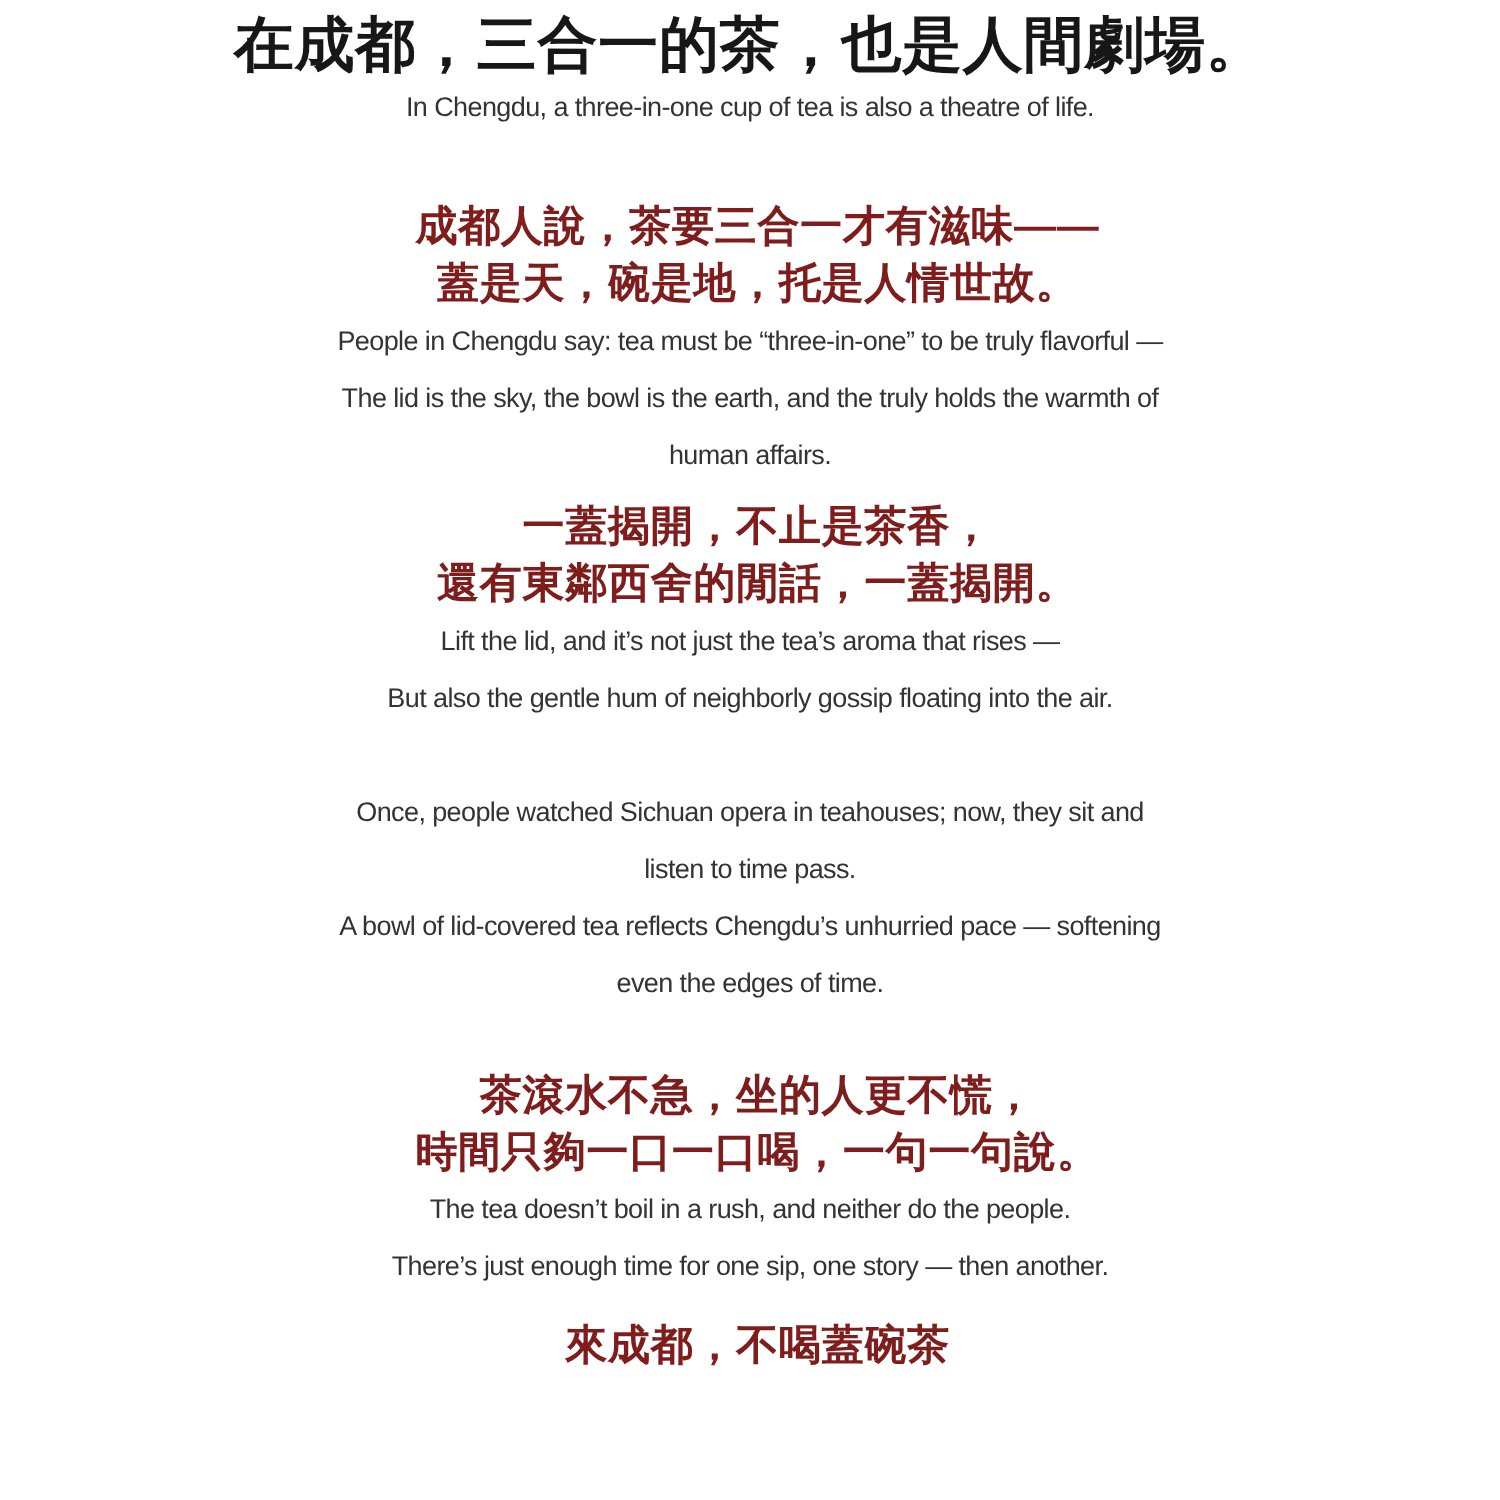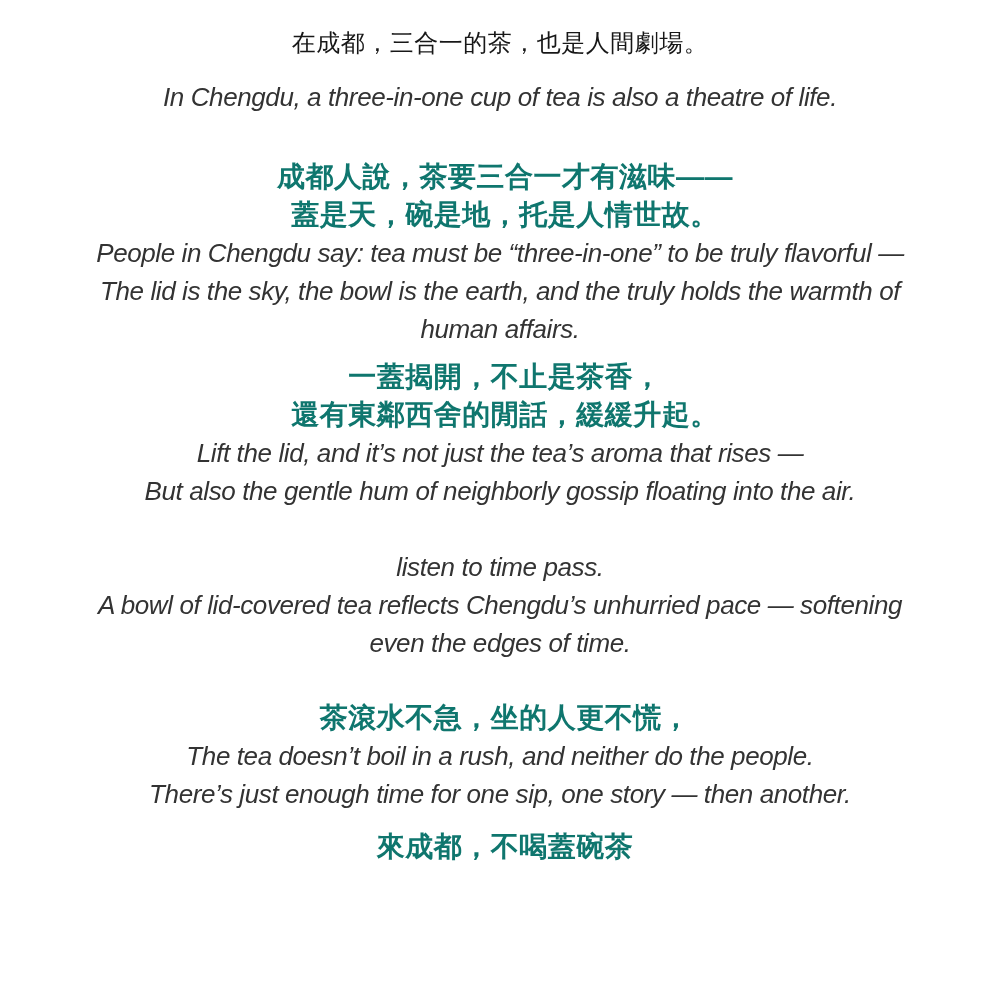--- a/index.html
+++ b/index.html
@@ -13,44 +13,43 @@
     overflow: hidden;
     font-family: "Liberation Sans", "DejaVu Sans", sans-serif;
   }
   .page {
     width: 1000px;
     padding-top: 8px;
     text-align: center;
     box-sizing: border-box;
   }
   .title-zh {
-    margin: 13px;
-    font-size: 24px;
+    margin: 0;
+    font-size: 40px;
     line-height: 44px;
-    font-weight: 400;
+    font-weight: 700;
     color: #171717;
     letter-spacing: 0.5px;
   }
   .title-en {
     margin: 0;
     font-size: 27px;
     line-height: 38px;
   }
   .zh {
     font-size: 28px;
     line-height: 38px;
     font-weight: 700;
-    color: #0f766e;
+    color: #7f1d1d;
     letter-spacing: 0.5px;
     padding-left: 10px;
   }
   .en {
-    font-size: 26px;
+    font-size: 18px;
     line-height: 38px;
-    font-style: italic;
     font-weight: 400;
     color: #333333;
     letter-spacing: -0.4px;
   }
   section { margin: 0; padding: 0; }
   .s1 { margin-top: 42px; }
   .s2 { margin-top: 10px; }
   .s3 { margin-top: 38px; }
   .s4 { margin-top: 37px; }
   .s5 { margin-top: 15px; }
@@ -66,33 +65,35 @@
   <section class="s1">
     <div class="zh">成都人說，茶要三合一才有滋味——</div>
     <div class="zh">蓋是天，碗是地，托是人情世故。</div>
     <div class="en">People in Chengdu say: tea must be “three-in-one” to be truly flavorful —</div>
     <div class="en">The lid is the sky, the bowl is the earth, and the truly holds the warmth of</div>
     <div class="en">human affairs.</div>
   </section>
 
   <section class="s2">
     <div class="zh">一蓋揭開，不止是茶香，</div>
-    <div class="zh">還有東鄰西舍的閒話，緩緩升起。</div>
+    <div class="zh">還有東鄰西舍的閒話，一蓋揭開。</div>
     <div class="en">Lift the lid, and it’s not just the tea’s aroma that rises —</div>
     <div class="en">But also the gentle hum of neighborly gossip floating into the air.</div>
   </section>
 
   <section class="s3">
+    <div class="en">Once, people watched Sichuan opera in teahouses; now, they sit and</div>
     <div class="en">listen to time pass.</div>
     <div class="en">A bowl of lid-covered tea reflects Chengdu’s unhurried pace — softening</div>
     <div class="en">even the edges of time.</div>
   </section>
 
   <section class="s4">
     <div class="zh">茶滾水不急，坐的人更不慌，</div>
+    <div class="zh">時間只夠一口一口喝，一句一句說。</div>
     <div class="en">The tea doesn’t boil in a rush, and neither do the people.</div>
     <div class="en">There’s just enough time for one sip, one story — then another.</div>
   </section>
 
   <section class="s5">
     <div class="zh">來成都，不喝蓋碗茶</div>
   </section>
 
 </main>
 

